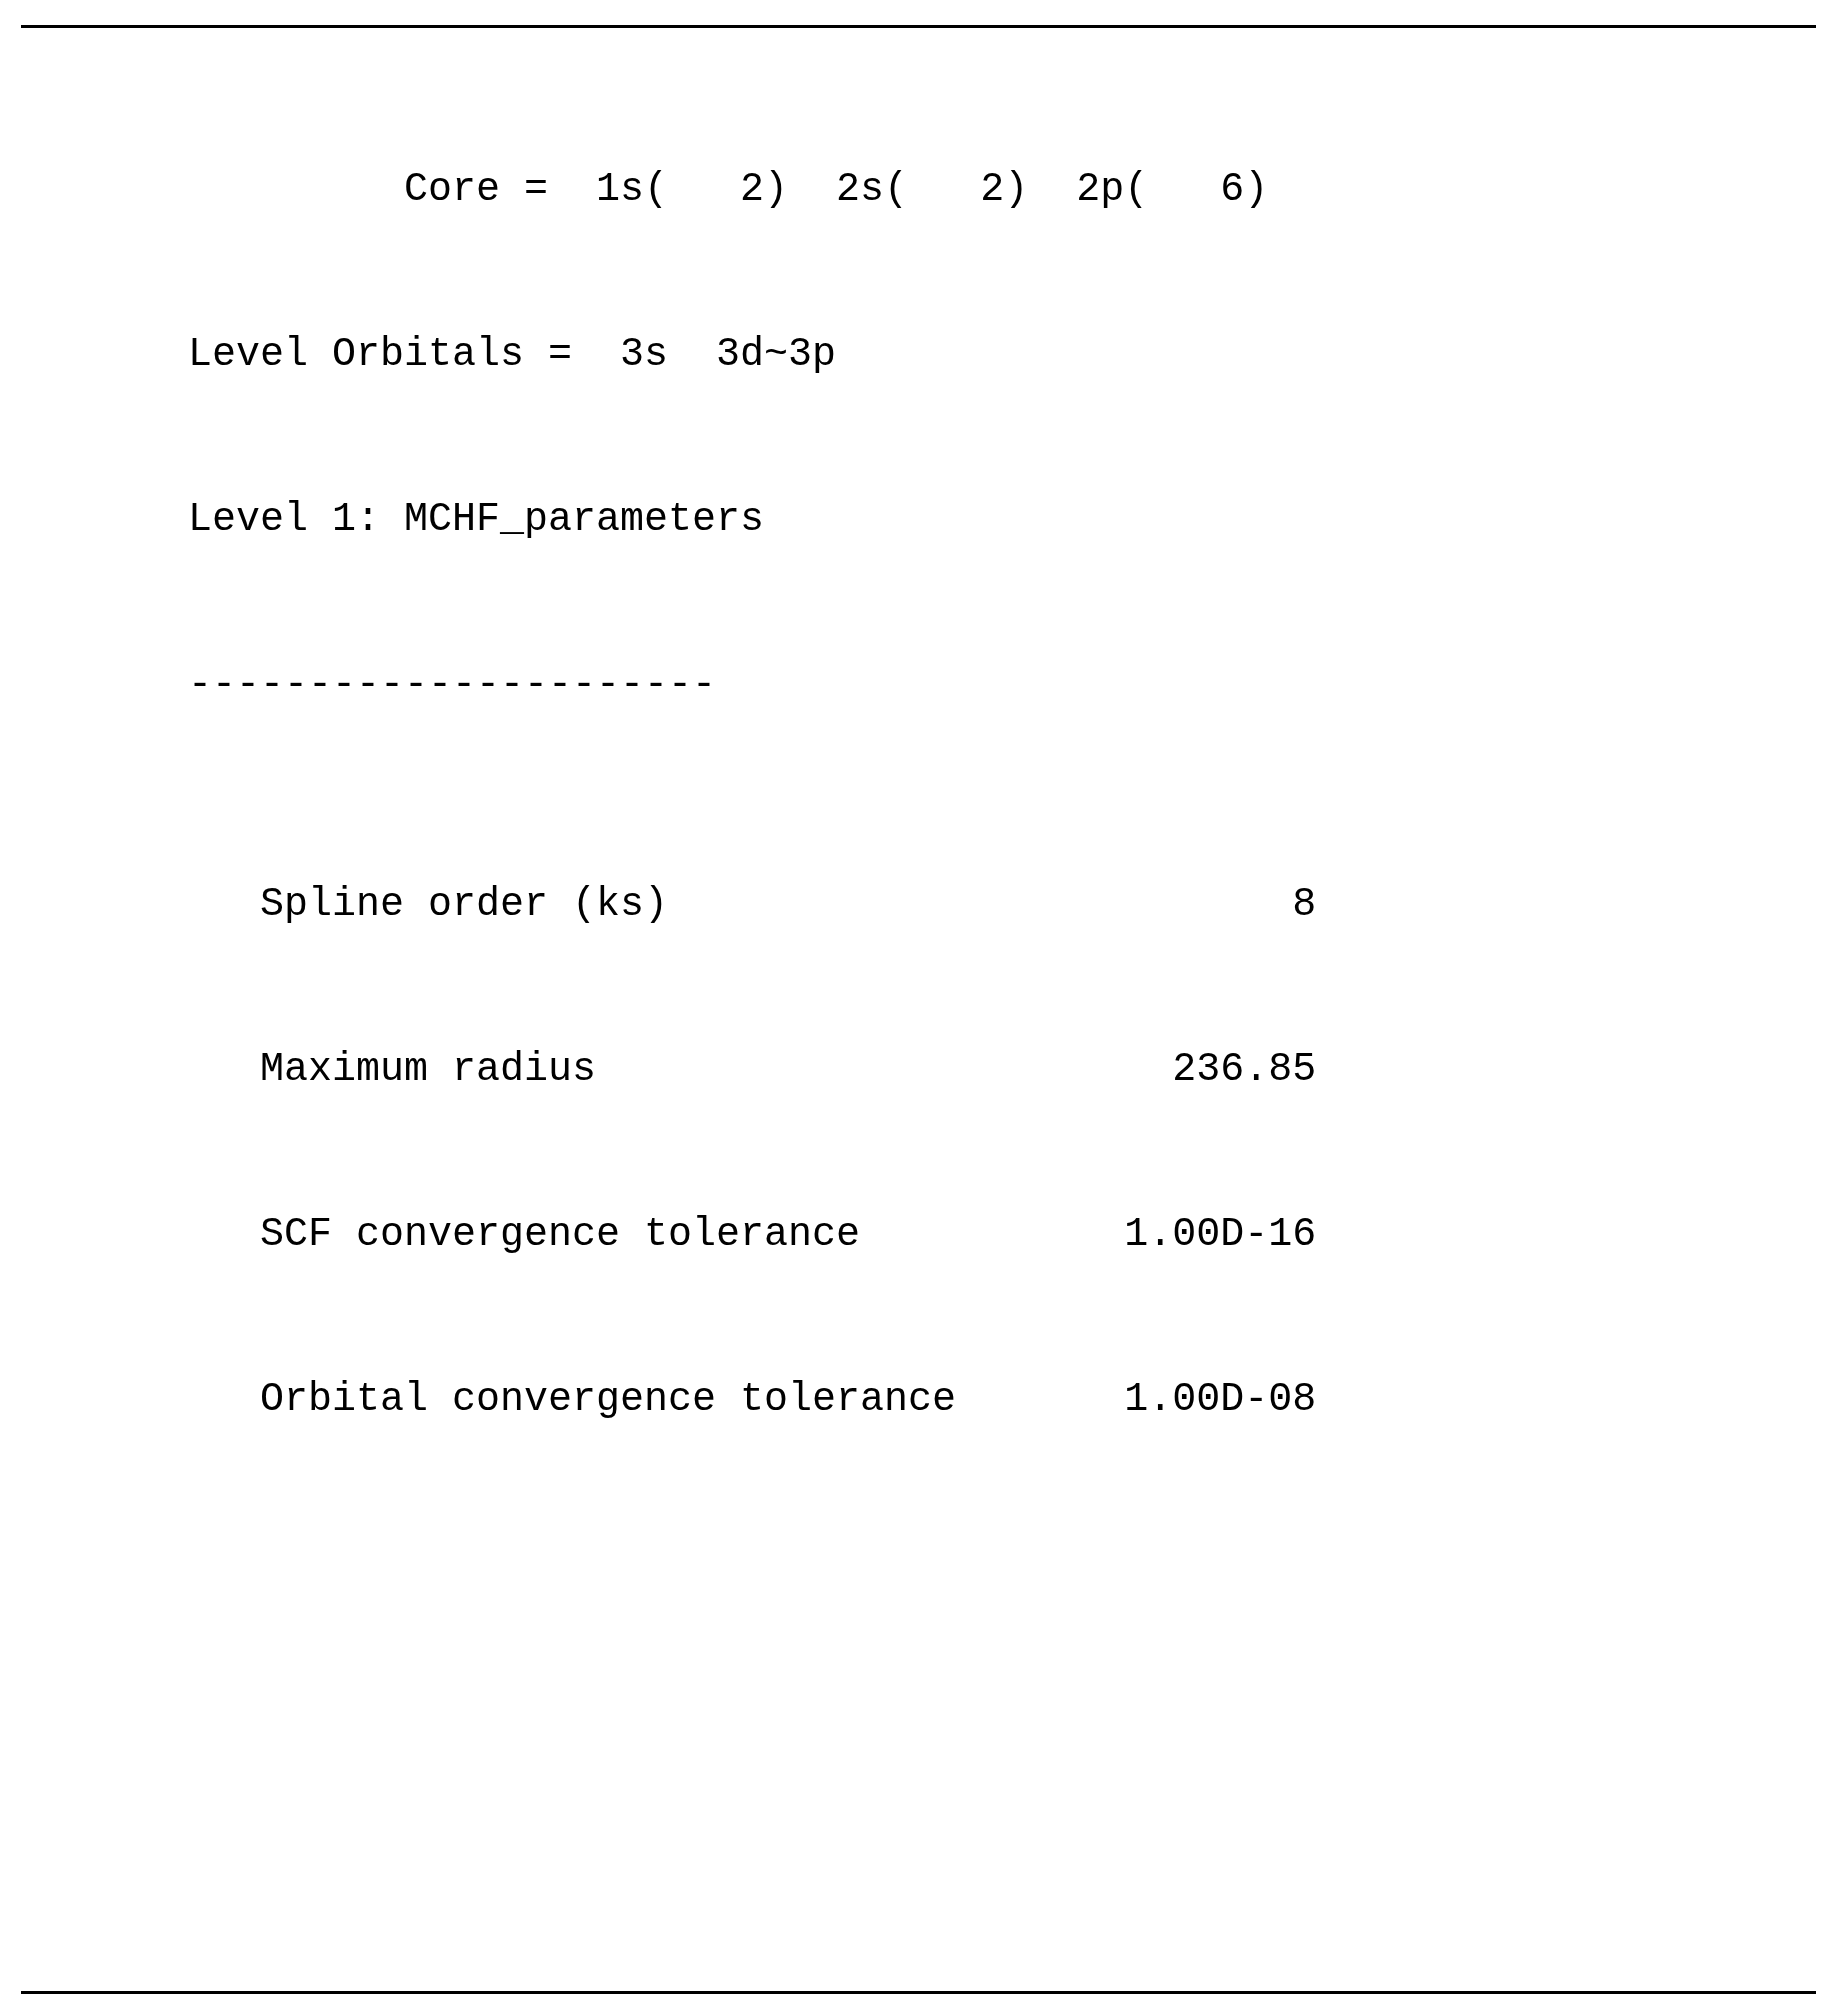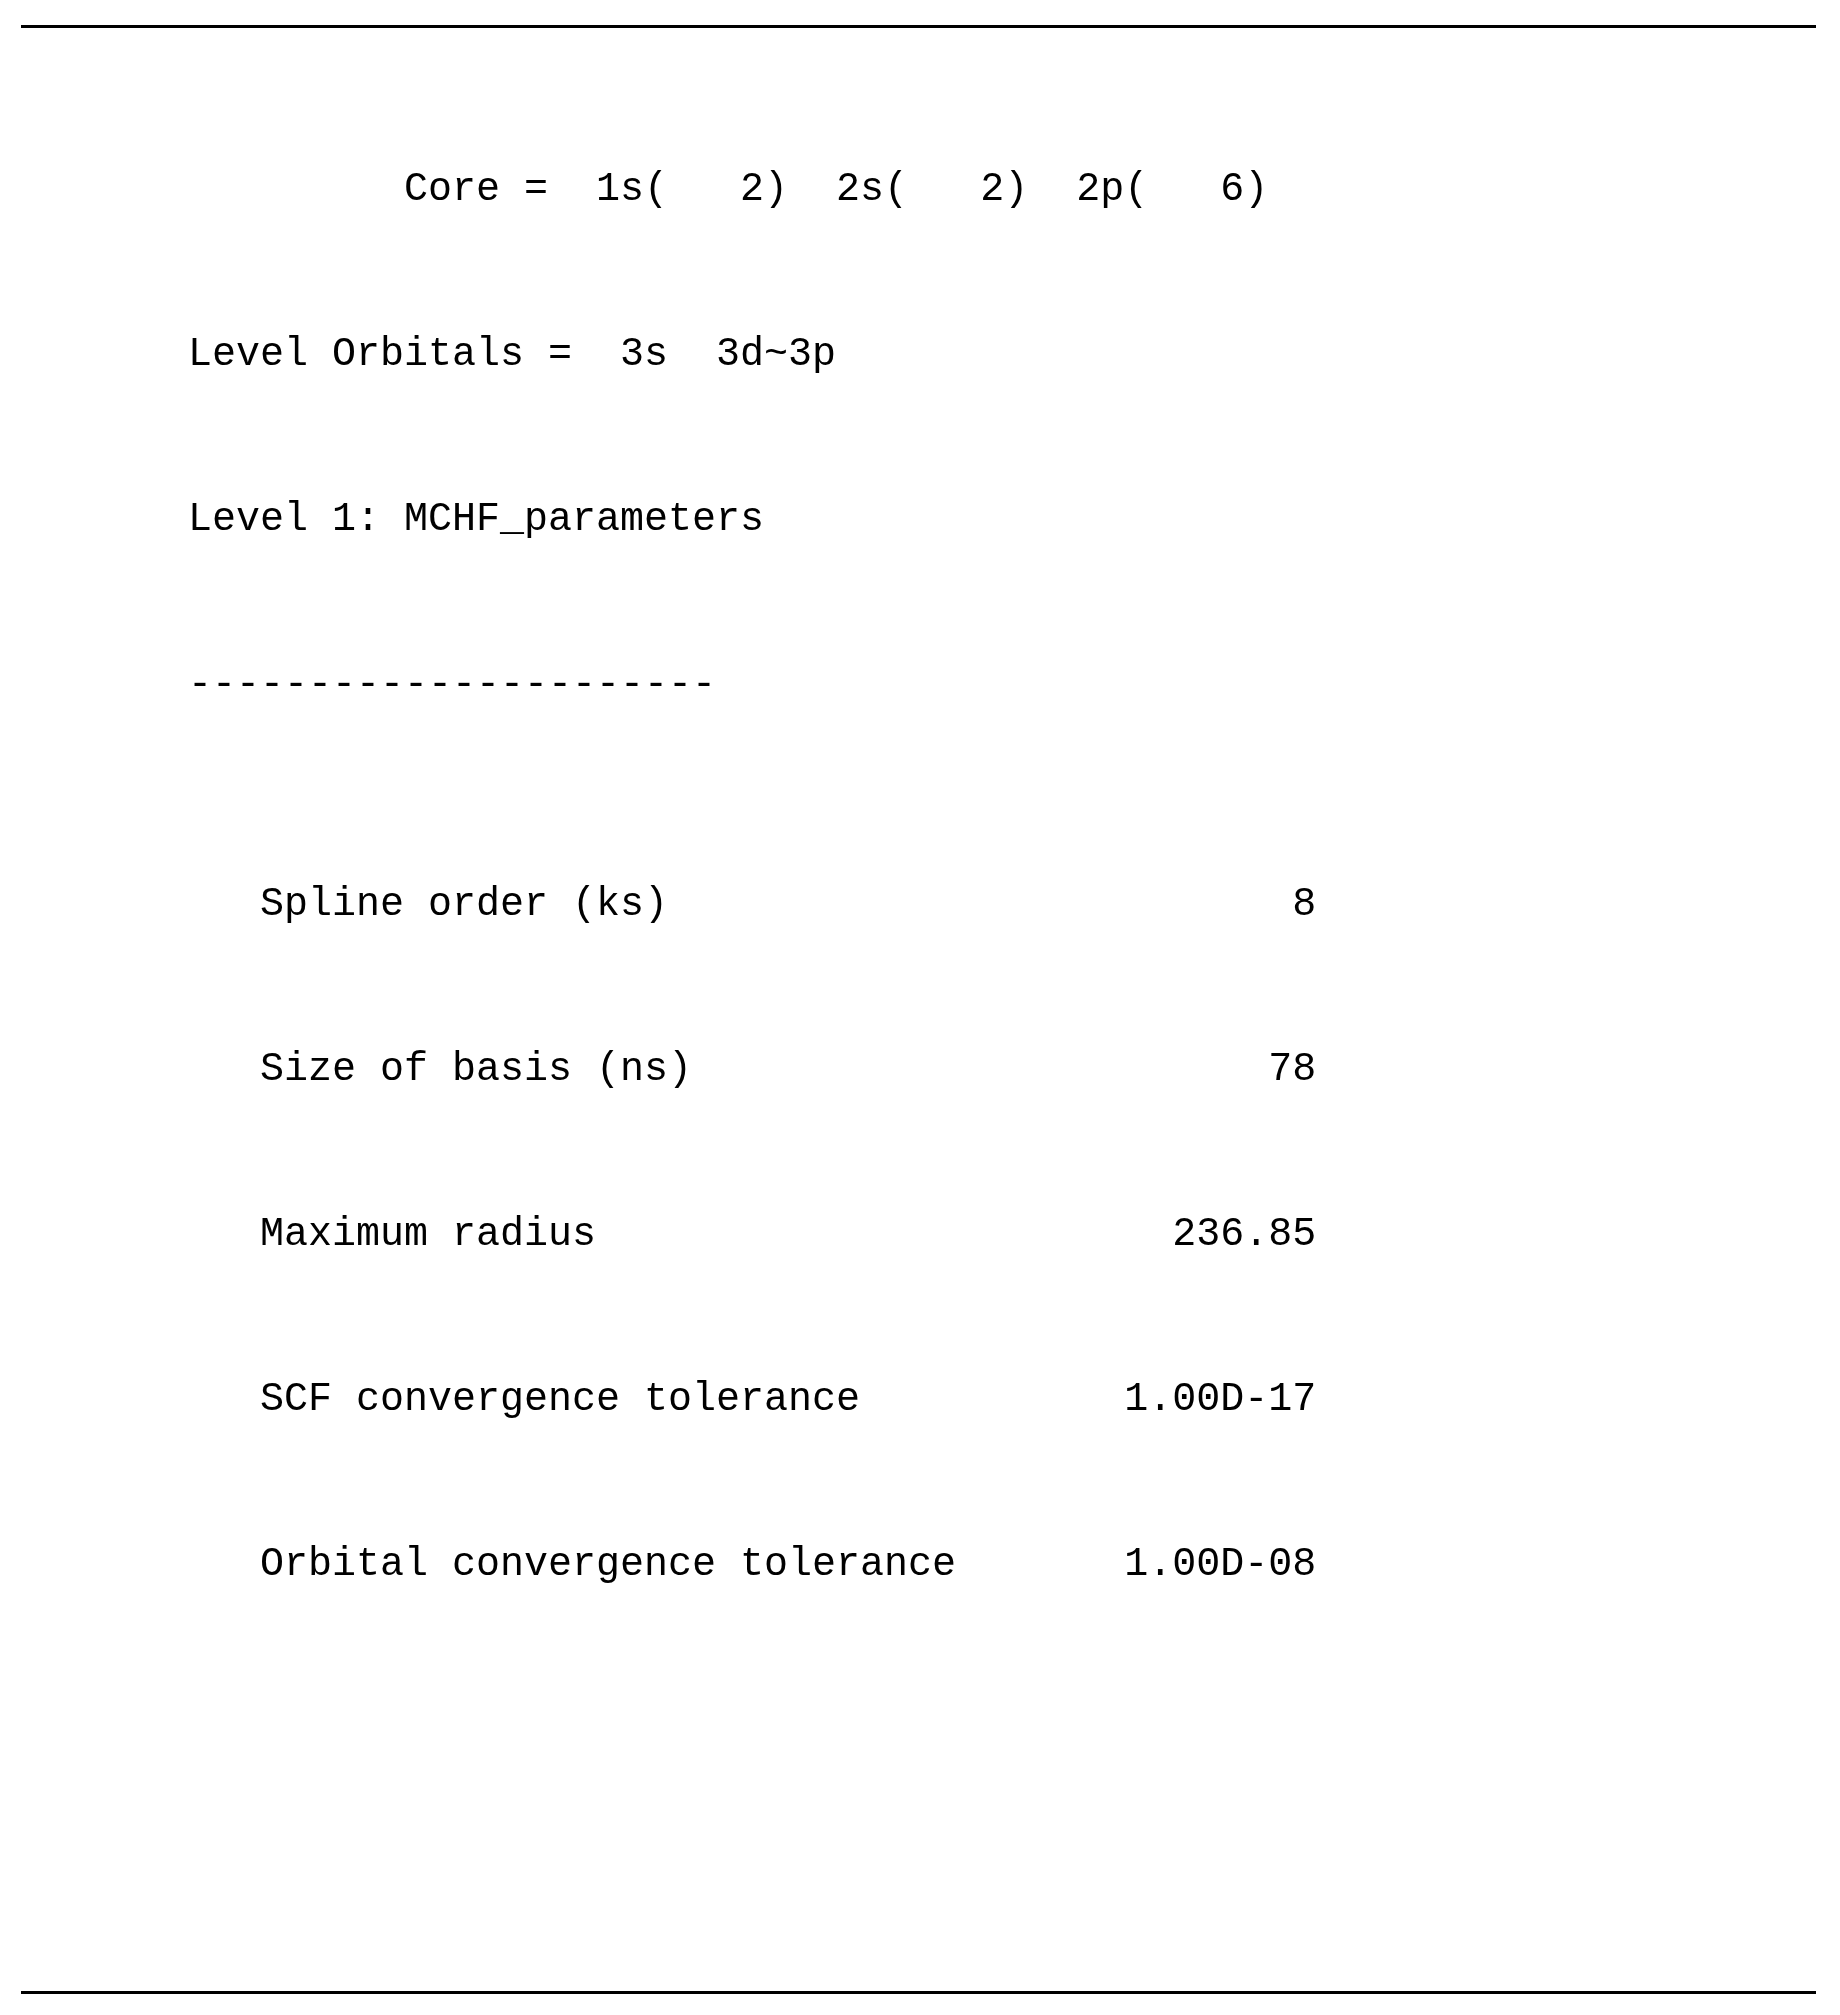--- a/index.html
+++ b/index.html
@@ -44,23 +44,22 @@
 
 <div class="rule top"></div>
 
 <div class="listing">
   <span class="line">         Core =  1s(   2)  2s(   2)  2p(   6)</span>
   <span class="line">Level Orbitals =  3s  3d~3p</span>
   <span class="line">Level 1: MCHF_parameters</span>
   <span class="line">----------------------</span>
 
   <span class="line">   Spline order (ks)                          8</span>
-  <span class="line">   Size of basis (ns)                        78</span>
   <span class="line">   Maximum radius                        236.85</span>
-  <span class="line">   SCF convergence tolerance           1.00D-17</span>
+  <span class="line">   SCF convergence tolerance           1.00D-16</span>
   <span class="line">   Orbital convergence tolerance       1.00D-08</span>
   
   
 
   
   
   
   
   
 

